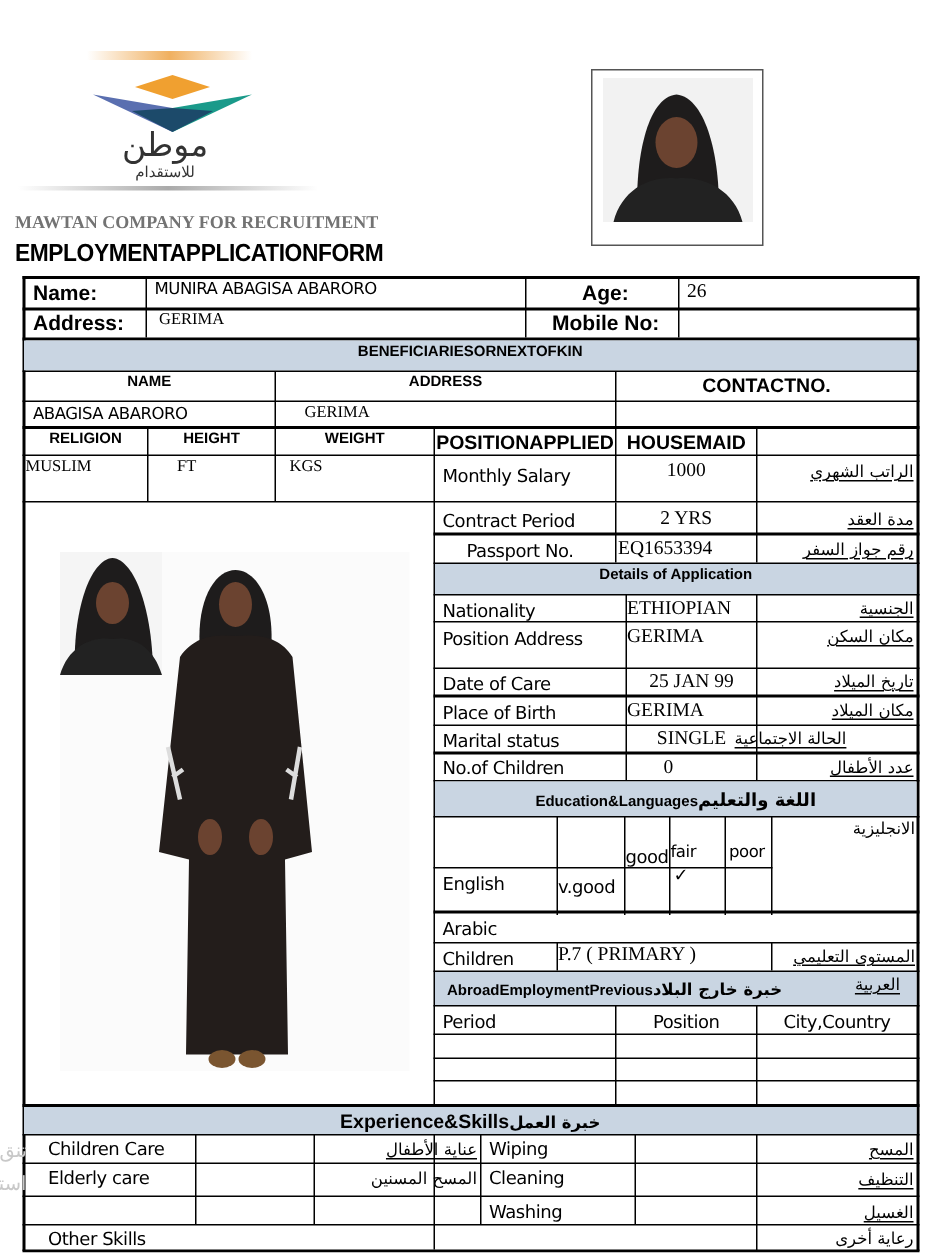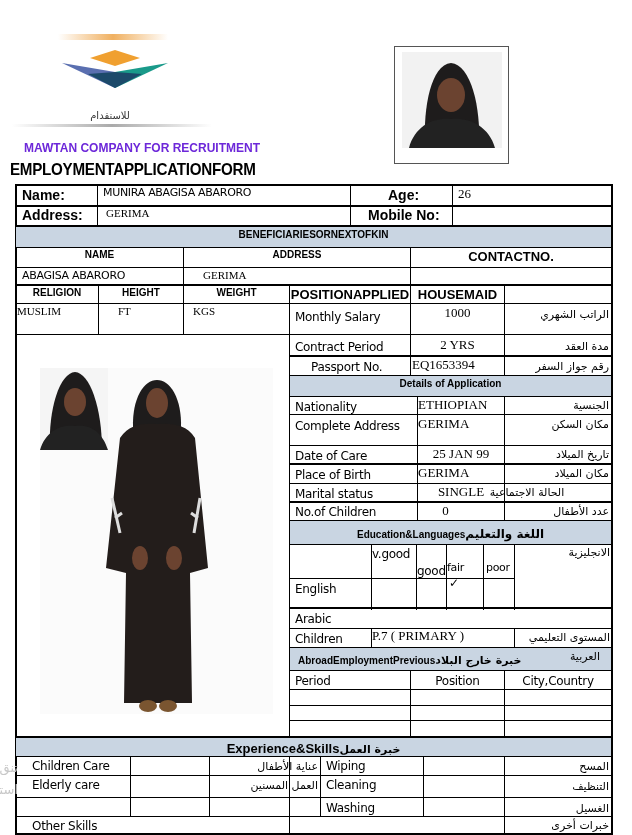--- a/index.html
+++ b/index.html
@@ -9,42 +9,43 @@
   .abs { position: absolute; }
   .hl { position: absolute; background: #000; height: 1px; }
   .hl2 { position: absolute; background: #000; height: 2px; }
   .vl { position: absolute; background: #000; width: 1px; }
   .vl2 { position: absolute; background: #000; width: 2px; }
   .band { position: absolute; background: #c9d5e2; }
 
   .lbl-bold { font-family: "Liberation Sans", sans-serif; font-weight: bold; font-size: 14px; white-space: nowrap; }
   .lbl { font-family: "DejaVu Sans", sans-serif; font-size: 12px; white-space: nowrap; letter-spacing: -0.3px; }
   .serif { font-family: "Liberation Serif", serif; font-size: 13px; white-space: nowrap; }
-  .ar { font-family: "DejaVu Sans", sans-serif; font-size: 11px; white-space: nowrap; direction: rtl; text-underline-offset: 2px; }
+  .ar { font-family: "DejaVu Sans", sans-serif; font-size: 11px; white-space: nowrap; direction: rtl; text-decoration: underline; text-underline-offset: 2px; }
   .hdr { font-family: "Liberation Sans", sans-serif; font-weight: bold; font-size: 10px; white-space: nowrap; }
 
   .logo-box { position: absolute; left: 40px; top: 28px; width: 180px; height: 100px; }
   .photo-frame { position: absolute; left: 394px; top: 46px; width: 115px; height: 118px; border: 1px solid #555; background: #fff; }
 </style>
 </head>
 <body>
 
 <div class="logo-box">
   <div class="abs" style="left:18px;top:6px;width:110px;height:6px;background:linear-gradient(90deg,rgba(240,160,48,0),#f0b060,rgba(240,160,48,0));"></div>
   <svg class="abs" style="left:20px;top:20px;" width="110" height="42" viewBox="0 0 110 42">
     <polygon points="55,2 80,10 55,18 30,10" fill="#f0a030"></polygon>
     <polygon points="2,15 55,24 55,40" fill="#5a6fb0"></polygon>
     <polygon points="108,15 55,24 55,40" fill="#1a9a8a"></polygon>
     <polygon points="28,26 55,24 82,26 55,40" fill="#1c4a6a"></polygon>
   </svg>
+  <div class="abs" style="left:20px;top:58px;width:100px;text-align:center;font-family:'DejaVu Sans',sans-serif;font-size:22px;color:#333;direction:rtl;line-height:24px;">موطن</div>
   <div class="abs" style="left:20px;top:82px;width:100px;text-align:center;font-family:'DejaVu Sans',sans-serif;font-size:10px;color:#333;direction:rtl;">للاستقدام</div>
   <div class="abs" style="left:-28px;top:96px;width:200px;height:3px;background:linear-gradient(90deg,rgba(150,150,150,0),#aaa,rgba(150,150,150,0));"></div>
 </div>
 
-<div class="abs" style="left:24px;top:141px;font-family:Liberation Sans, sans-serif;font-weight:bold;font-size:12px;color:#6d28d9;">MAWTAN COMPANY FOR RECRUITMENT</div>
+<div class="abs" style="left:10px;top:141px;font-family:Liberation Serif, serif;font-weight:bold;font-size:12px;color:#737373;">MAWTAN COMPANY FOR RECRUITMENT</div>
 <div class="abs" style="left:10px;top:160px;font-family:'Liberation Sans',sans-serif;font-weight:bold;font-size:16.5px;letter-spacing:-0.3px;transform:scaleX(0.92);transform-origin:left;">EMPLOYMENTAPPLICATIONFORM</div>
 
 <div class="photo-frame">
   <svg width="113" height="116" viewBox="0 0 113 116">
     <rect x="7" y="5" width="100" height="96" fill="#f2f2f2"></rect>
     <path d="M30,100 C28,60 36,18 56,16 C76,18 86,60 84,100 Z" fill="#1e1c1c"></path>
     <ellipse cx="56" cy="48" rx="14" ry="17" fill="#6b4330"></ellipse>
     <path d="M14,101 C20,78 40,70 56,72 C72,70 94,78 100,101 Z" fill="#222"></path>
   </svg>
 </div>
@@ -162,21 +163,21 @@
 <div class="abs lbl" style="left:311px;top:360px;">Passport No.</div>
 <div class="abs serif" style="left:412px;top:357px;">EQ1653394</div>
 <div class="abs ar" style="left:505px;top:360px;width:104px;text-align:right;">رقم جواز السفر</div>
 
 <div class="abs hdr" style="left:290px;top:378px;width:321px;text-align:center;">Details of Application</div>
 
 <div class="abs lbl" style="left:295px;top:400px;">Nationality</div>
 <div class="abs serif" style="left:418px;top:397px;width:86px;text-align:left;">ETHIOPIAN</div>
 <div class="abs ar" style="left:505px;top:399px;width:104px;text-align:right;">الجنسية</div>
 
-<div class="abs lbl" style="left:295px;top:419px;">Complete Address</div>
+<div class="abs lbl" style="left:295px;top:419px;">Position Address</div>
 <div class="abs serif" style="left:418px;top:416px;">GERIMA</div>
 <div class="abs ar" style="left:505px;top:418px;width:104px;text-align:right;">مكان السكن</div>
 
 <div class="abs lbl" style="left:295px;top:449px;">Date of Care</div>
 <div class="abs serif" style="left:418px;top:446px;width:86px;text-align:center;">25 JAN 99</div>
 <div class="abs ar" style="left:505px;top:448px;width:104px;text-align:right;">تاريخ الميلاد</div>
 
 <div class="abs lbl" style="left:295px;top:468px;">Place of Birth</div>
 <div class="abs serif" style="left:418px;top:465px;">GERIMA</div>
 <div class="abs ar" style="left:505px;top:467px;width:104px;text-align:right;">مكان الميلاد</div>
@@ -185,21 +186,21 @@
 <div class="abs serif" style="left:418px;top:484px;width:86px;text-align:center;">SINGLE</div>
 <div class="abs ar" style="left:475px;top:486px;width:104px;text-align:center;">الحالة الاجتماعية</div>
 
 <div class="abs lbl" style="left:295px;top:505px;">No.of Children</div>
 <div class="abs serif" style="left:418px;top:503px;width:55px;text-align:center;">0</div>
 <div class="abs ar" style="left:505px;top:505px;width:104px;text-align:right;">عدد الأطفال</div>
 
 <div class="abs" style="left:290px;top:524px;width:321px;text-align:center;white-space:nowrap;">
   <span class="hdr">Education&amp;Languages</span><span style="font-family:'DejaVu Sans',sans-serif;font-weight:bold;font-size:12px;direction:rtl;unicode-bidi:embed;">اللغة والتعليم</span>
 </div>
-<div class="abs lbl" style="left:372px;top:547px;">v.good</div>
+<div class="abs lbl" style="left:372px;top:584px;">v.good</div>
 <div class="abs lbl" style="left:417px;top:564px;">good</div>
 <div class="abs lbl" style="left:447px;top:561px;font-size:11px;">fair</div>
 <div class="abs lbl" style="left:486px;top:561px;font-size:11px;">poor</div>
 <div class="abs ar" style="left:515px;top:546px;width:95px;text-align:right;text-decoration:none;">الانجليزية</div>
 
 <div class="abs lbl" style="left:295px;top:582px;">English</div>
 <div class="abs" style="left:372px;top:578px;width:44px;height:29px;"><span class="lbl"></span></div>
 <div class="abs" style="left:417px;top:578px;width:29px;height:29px;"><span class="lbl"></span></div>
 <div class="abs" style="left:447px;top:576px;width:36px;height:29px;padding-left:2px;font-size:12px;"><span style="font-family:'DejaVu Sans',sans-serif;font-size:12px;">✓</span></div>
 <div class="abs" style="left:484px;top:578px;width:30px;height:29px;"><span class="lbl"></span></div>
@@ -225,29 +226,29 @@
 <div class="abs" style="left:16px;top:739px;width:595px;text-align:center;white-space:nowrap;">
   <span style="font-family:'Liberation Sans',sans-serif;font-weight:bold;font-size:13px;">Experience&amp;Skills</span><span style="font-family:'DejaVu Sans',sans-serif;font-weight:bold;font-size:11px;direction:rtl;unicode-bidi:embed;">خبرة العمل</span>
 </div>
 
 <div class="abs lbl" style="left:32px;top:759px;">Children Care</div>
 <div class="abs ar" style="left:210px;top:760px;width:108px;text-align:right;">عناية الأطفال</div>
 <div class="abs lbl" style="left:326px;top:759px;">Wiping</div>
 <div class="abs ar" style="left:505px;top:760px;width:104px;text-align:right;">المسح</div>
 
 <div class="abs lbl" style="left:32px;top:778px;">Elderly care</div>
-<div class="abs ar" style="left:210px;top:779px;width:108px;text-align:right;text-decoration:none;">العمل المسنين</div>
+<div class="abs ar" style="left:210px;top:779px;width:108px;text-align:right;text-decoration:none;">المسح المسنين</div>
 <div class="abs lbl" style="left:326px;top:778px;">Cleaning</div>
 <div class="abs ar" style="left:505px;top:780px;width:104px;text-align:right;">التنظيف</div>
 
 <div class="abs lbl" style="left:326px;top:801px;">Washing</div>
 <div class="abs ar" style="left:505px;top:802px;width:104px;text-align:right;">الغسيل</div>
 
 <div class="abs lbl" style="left:32px;top:819px;">Other Skills</div>
-<div class="abs ar" style="left:505px;top:819px;width:104px;text-align:right;text-decoration:none;">خبرات أخرى</div>
+<div class="abs ar" style="left:505px;top:819px;width:104px;text-align:right;text-decoration:none;">رعاية أخرى</div>
 
 <div class="abs" style="left:0px;top:760px;font-family:'DejaVu Sans',sans-serif;font-size:13px;color:#c8c8c8;direction:rtl;width:18px;overflow:hidden;">تنق</div>
 <div class="abs" style="left:0px;top:782px;font-family:'DejaVu Sans',sans-serif;font-size:13px;color:#c8c8c8;direction:rtl;width:18px;overflow:hidden;">استق</div>
 
 <div class="abs" style="left:40px;top:368px;width:233px;height:346px;background:#fbfbfb;">
   <svg width="233" height="346" viewBox="0 0 233 346">
 
     <rect x="0" y="0" width="68" height="82" fill="#f5f5f5"></rect>
     <path d="M10,82 C8,40 20,5 35,4 C50,5 62,40 62,82 Z" fill="#1e1c1c"></path>
     <ellipse cx="35" cy="34" rx="11" ry="14" fill="#6b4330"></ellipse>

